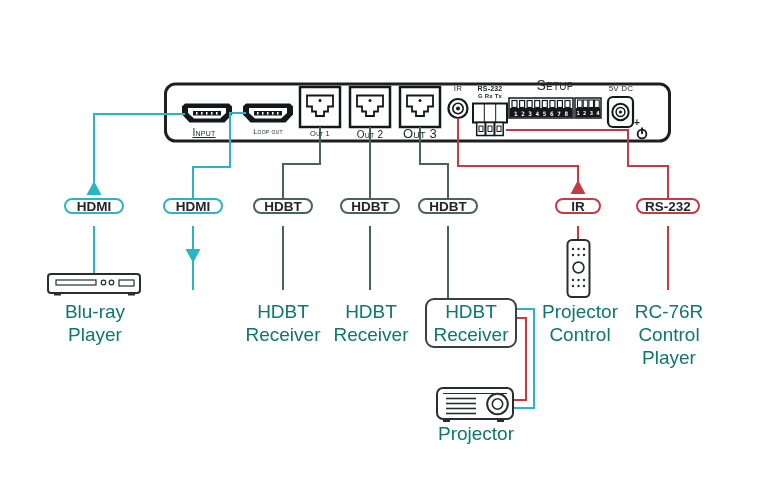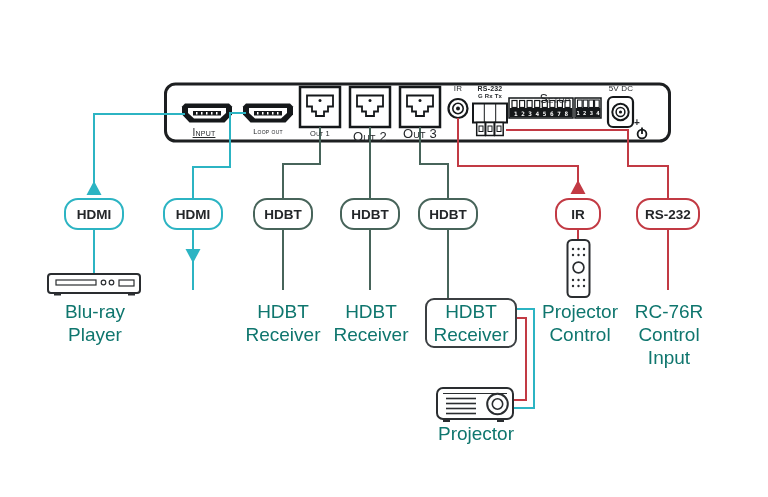--- a/index.html
+++ b/index.html
@@ -1,21 +1,21 @@
 <!DOCTYPE html>
 <html><head>
 <meta charset="utf-8">
 <style>
   html,body{margin:0;padding:0;background:#fff;}
   #canvas{position:relative;width:768px;height:497px;background:#fff;overflow:hidden;
           font-family:"Liberation Sans",sans-serif;}
   #wires{position:absolute;left:0;top:0;}
   .plbl{position:absolute;transform:translateX(-50%);color:#26292c;white-space:nowrap;letter-spacing:.2px;}
   .sc{font-variant:small-caps;}
-  .badge{position:absolute;top:198px;height:32px;border-radius:14px;background:#fff;
+  .badge{position:absolute;top:198px;height:16px;border-radius:14px;background:#fff;
          border:2px solid #47645a;box-sizing:border-box;display:flex;align-items:center;
          justify-content:center;font-size:13.5px;font-weight:bold;color:#232629;}
   .badge-hdmi{border-color:#2cb4c3;}
   .badge-hdbt{border-color:#47645a;}
   .badge-ctl{border-color:#c23a44;}
   .devlbl{position:absolute;transform:translateX(-50%);text-align:center;font-size:19px;
           line-height:23px;color:#0f766e;white-space:pre-line;}
   .recvbox{position:absolute;left:425px;top:298px;width:92px;height:50px;border:2px solid #3b3f42;
            border-radius:9px;background:#fff;box-sizing:border-box;display:flex;align-items:center;
            justify-content:center;}
@@ -179,26 +179,26 @@
       <circle cx="497.5" cy="404" r="10.3" fill="#fff" stroke="#2a2d30" stroke-width="2"></circle>
       <circle cx="497.5" cy="404" r="5.2" fill="#fff" stroke="#2a2d30" stroke-width="1.6"></circle>
       <rect x="443" y="419" width="7" height="3" fill="#2a2d30"></rect>
       <rect x="497" y="419" width="7" height="3" fill="#2a2d30"></rect>
     </g>
   </svg>
 
   <div class="plbl sc" style="left:204px;top:127px;font-size:10px;text-decoration:underline;">Input</div>
   <div class="plbl sc" style="left:268px;top:127px;font-size:7.5px;">Loop out</div>
   <div class="plbl sc" style="left:320px;top:129px;font-size:7.5px;">Out 1</div>
-  <div class="plbl sc" style="left:370px;top:129px;font-size:13px;">Out 2</div>
+  <div class="plbl sc" style="left:370px;top:129px;font-size:10px;">Out 2</div>
   <div class="plbl sc" style="left:420px;top:126px;font-size:13px;">Out 3</div>
   <div class="plbl" style="left:458px;top:84px;font-size:8px;">IR</div>
   <div class="plbl" style="left:490px;top:85px;font-size:7px;font-weight:bold;">RS-232</div>
   <div class="plbl" style="left:490px;top:93px;font-size:6px;font-weight:bold;">G Rx Tx</div>
-  <div class="plbl sc" style="left:555px;top:92px;font-size:12px;">Setup</div>
+  <div class="plbl sc" style="left:555px;top:77px;font-size:14px;">Setup</div>
   <div class="plbl" style="left:621px;top:84px;font-size:8px;">5V DC</div>
   <div class="plbl" style="left:637px;top:117px;font-size:10px;font-weight:bold;">+</div>
   <div class="dipnum" style="left:509px;top:108.5px;width:64px;font-size:6px;">1 2 3 4 5 6 7 8</div>
   <div class="dipnum" style="left:575px;top:108.5px;width:26px;font-size:5.5px;">1 2 3 4</div>
 
   <div class="badge badge-hdmi" style="left:64px;width:60px;">HDMI</div>
   <div class="badge badge-hdmi" style="left:163px;width:60px;">HDMI</div>
   <div class="badge badge-hdbt" style="left:253px;width:60px;">HDBT</div>
   <div class="badge badge-hdbt" style="left:340px;width:60px;">HDBT</div>
   <div class="badge badge-hdbt" style="left:418px;width:60px;">HDBT</div>
@@ -212,16 +212,16 @@
   <div class="devlbl" style="left:371px;top:300px;">HDBT
 Receiver</div>
   <div class="recvbox">
     <div class="devlbl">HDBT
 Receiver</div>
   </div>
   <div class="devlbl" style="left:580px;top:300px;">Projector
 Control</div>
   <div class="devlbl" style="left:669px;top:300px;">RC-76R
 Control
-Input</div>
+Player</div>
   <div class="devlbl" style="left:476px;top:422px;">Projector</div>
 
 </div>
 
 </body></html>

